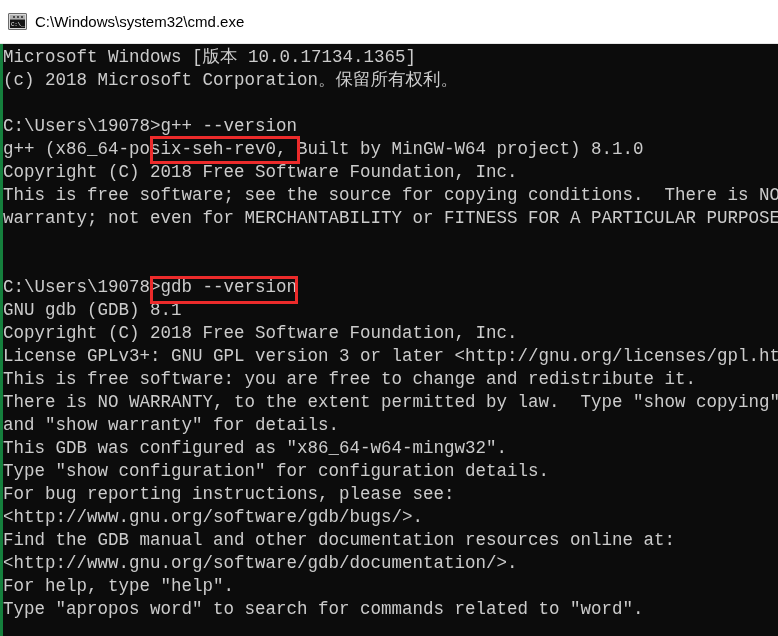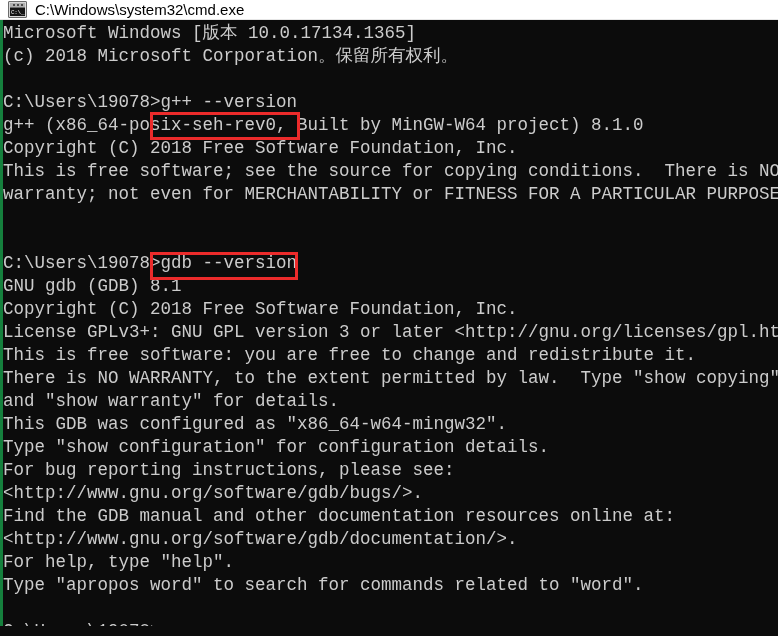--- a/index.html
+++ b/index.html
@@ -19,21 +19,21 @@
     width: 778px;
     height: 636px;
     background: #0c0c0c;
     box-sizing: border-box;
     overflow: hidden;
   }
 
   
   #titlebar {
     position: relative;
-    height: 20px;
+    height: 44px;
     background: #ffffff;
     display: flex;
     align-items: center;
     padding-left: 8px;
     box-sizing: border-box;
     border-bottom: 1px solid #e6e6e6;
   }
 
   #titlebar-icon {
     width: 19px;

